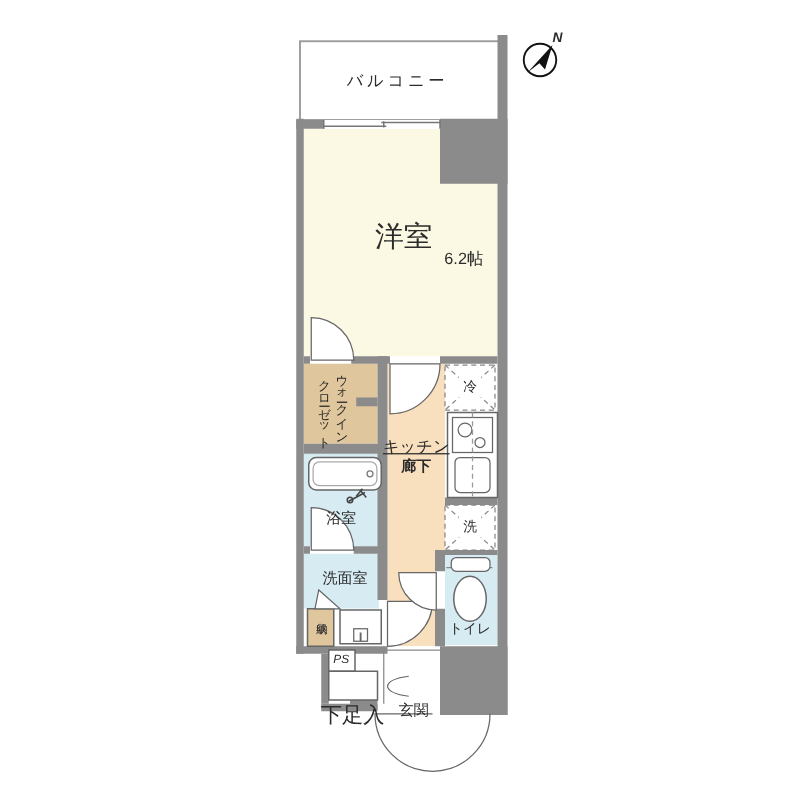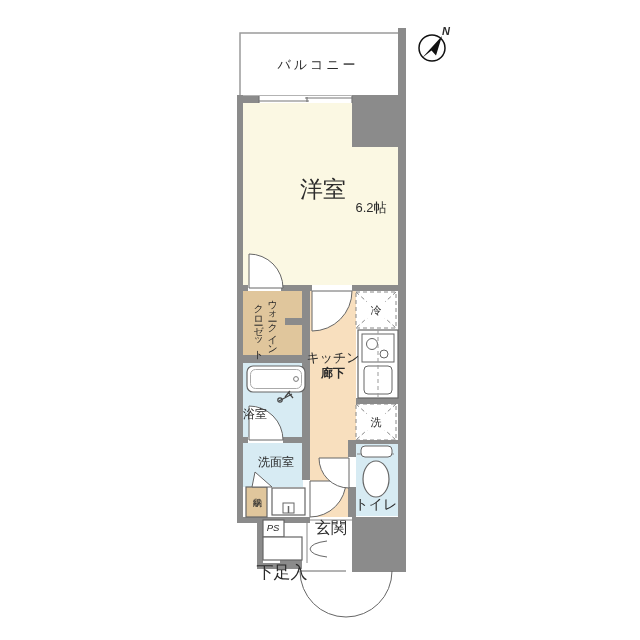--- a/index.html
+++ b/index.html
@@ -149,28 +149,28 @@
   <div class="lbl" style="left:318px;top:64px;font-size:13px;letter-spacing:3px;">バルコニー</div>
 
   <div class="lbl" style="left:446px;top:31px;font-size:11px;font-style:italic;font-weight:bold;">N</div>
 
   <div class="lbl" style="left:323px;top:189px;font-size:23px;">洋室</div>
   <div class="lbl" style="left:323px;top:207px;font-size:13px;margin-left:48px;">6.2帖</div>
 
   <div class="vlbl" style="left:272px;top:293px;font-size:10px;">ウォークイン</div>
   <div class="vlbl" style="left:258px;top:297px;font-size:10px;">クローゼット</div>
 
-  <div class="lbl" style="left:333px;top:357px;font-size:13px;">キッチン</div>
+  <div class="lbl" style="left:333px;top:357px;font-size:13px;text-decoration:underline;">キッチン</div>
   <div class="lbl" style="left:333px;top:373px;font-size:12px;font-weight:bold;">廊下</div>
 
   <div class="lbl" style="left:376px;top:310px;font-size:11px;">冷</div>
   <div class="lbl" style="left:376px;top:422px;font-size:11px;">洗</div>
 
-  <div class="lbl" style="left:255px;top:414px;font-size:12px;">浴室</div>
+  <div class="lbl" style="left:273px;top:414px;font-size:12px;">浴室</div>
   <div class="lbl" style="left:276px;top:462px;font-size:12px;">洗面室</div>
 
   <div class="vlbl" style="left:257px;top:491px;font-size:9px;">収納</div>
 
   <div class="lbl" style="left:273px;top:528px;font-size:9.5px;font-style:italic;">PS</div>
   <div class="lbl" style="left:282px;top:572px;font-size:17px;">下足入</div>
-  <div class="lbl" style="left:331px;top:528px;font-size:16px;">玄関</div>
-  <div class="lbl" style="left:376px;top:504px;font-size:14px;">トイレ</div>
+  <div class="lbl" style="left:331px;top:568px;font-size:12px;">玄関</div>
+  <div class="lbl" style="left:376px;top:504px;font-size:11px;">トイレ</div>
 </div>
 
 </body></html>

